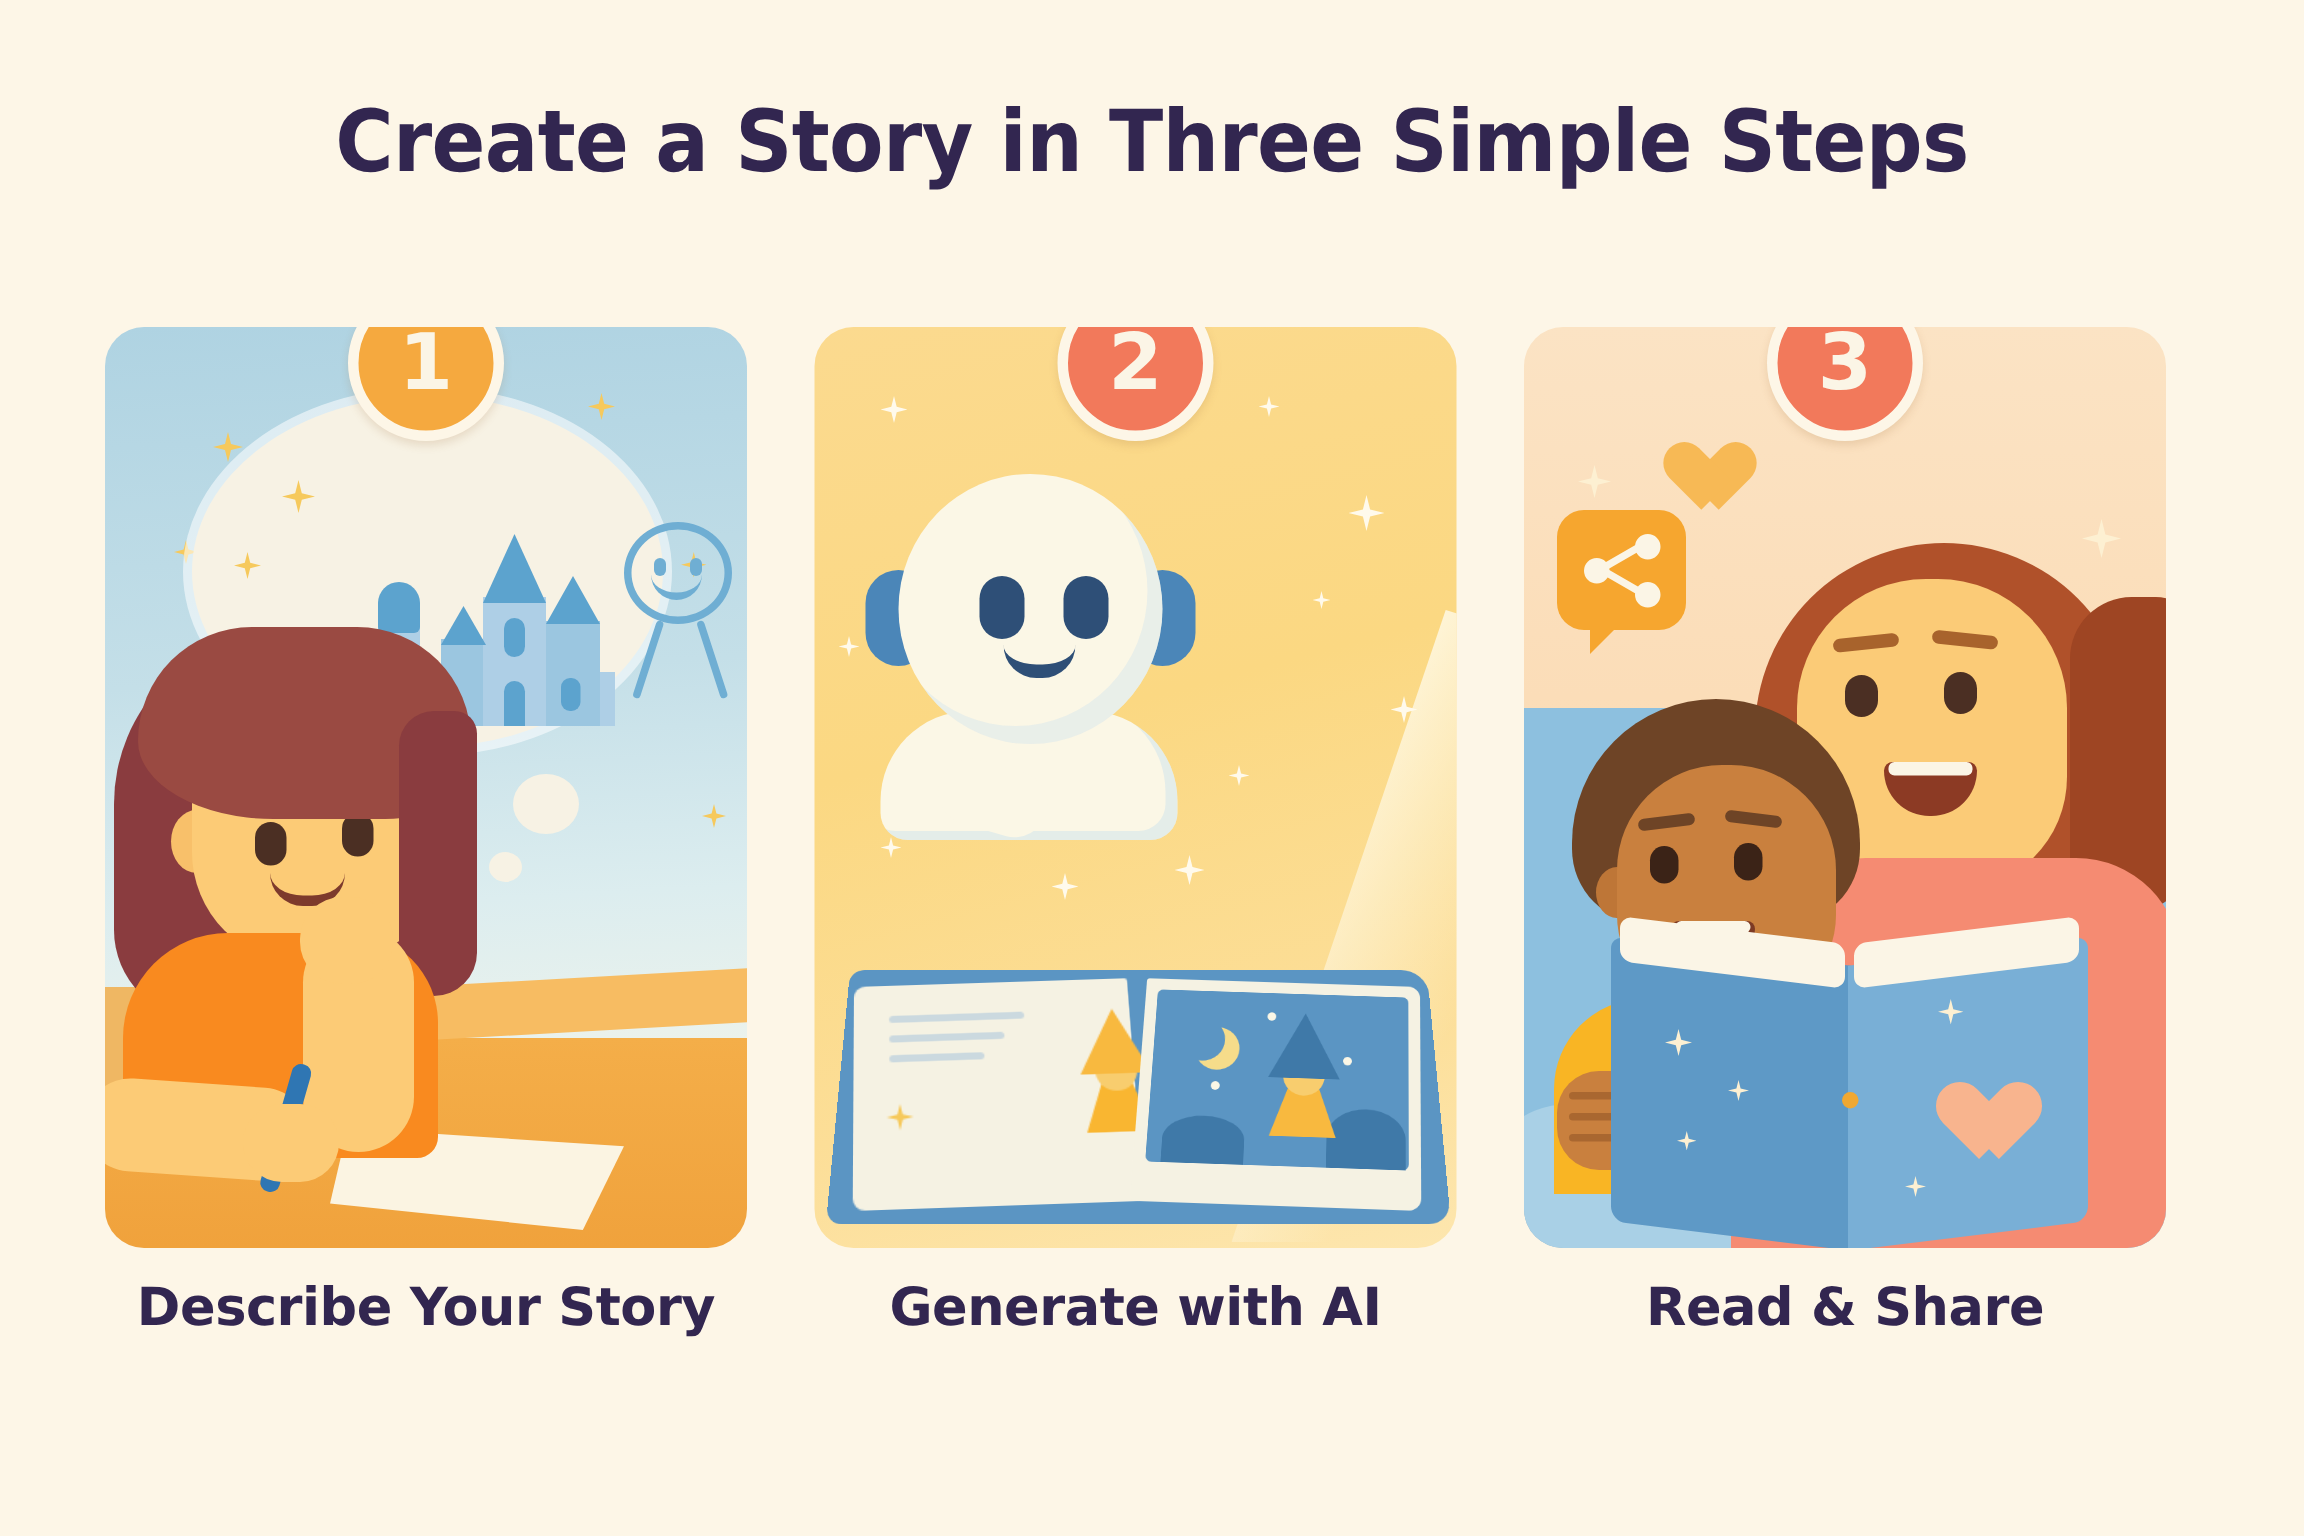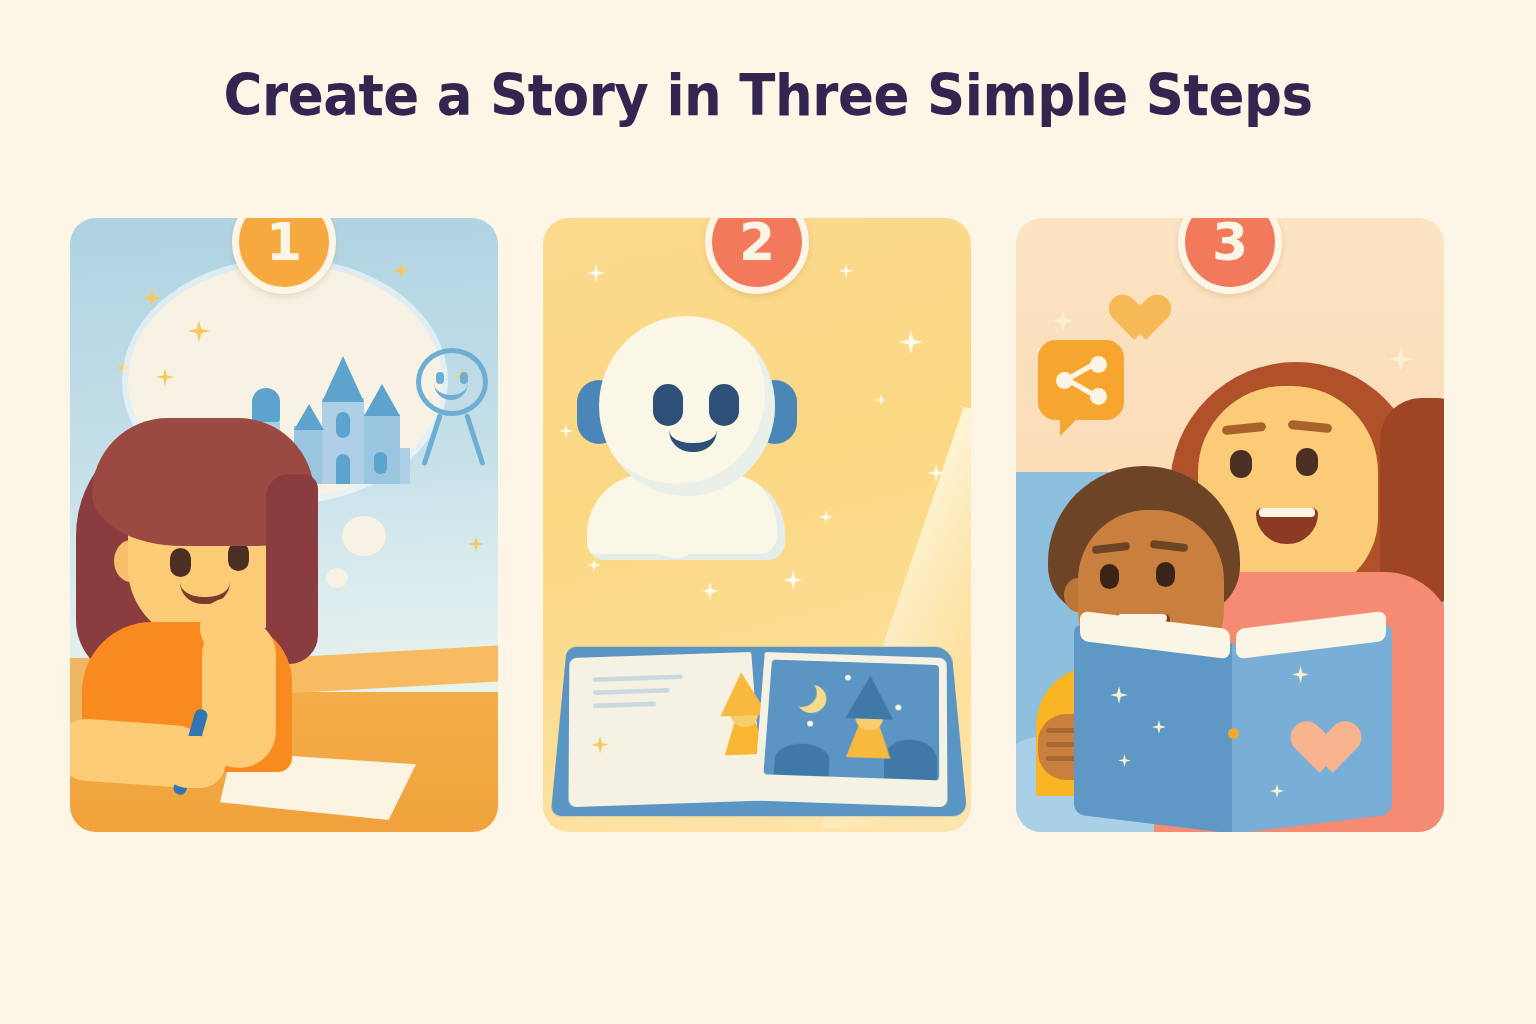--- a/index.html
+++ b/index.html
@@ -625,14 +625,19 @@
         <div class="spark pale" style="left:196px;top:156px;width:14px;height:14px;"></div>
         <div class="dot"></div>
         <div class="heart"></div>
       </div>
 
       <div class="badge" style="background:#F2795B">3</div>
     </div>
 
   </div>
 
+  <div class="captions">
+    <div class="caption">Describe Your Story</div>
+    <div class="caption">Generate with AI</div>
+    <div class="caption">Read &amp; Share</div>
+  </div>
 
 </div>
 
 </body></html>

